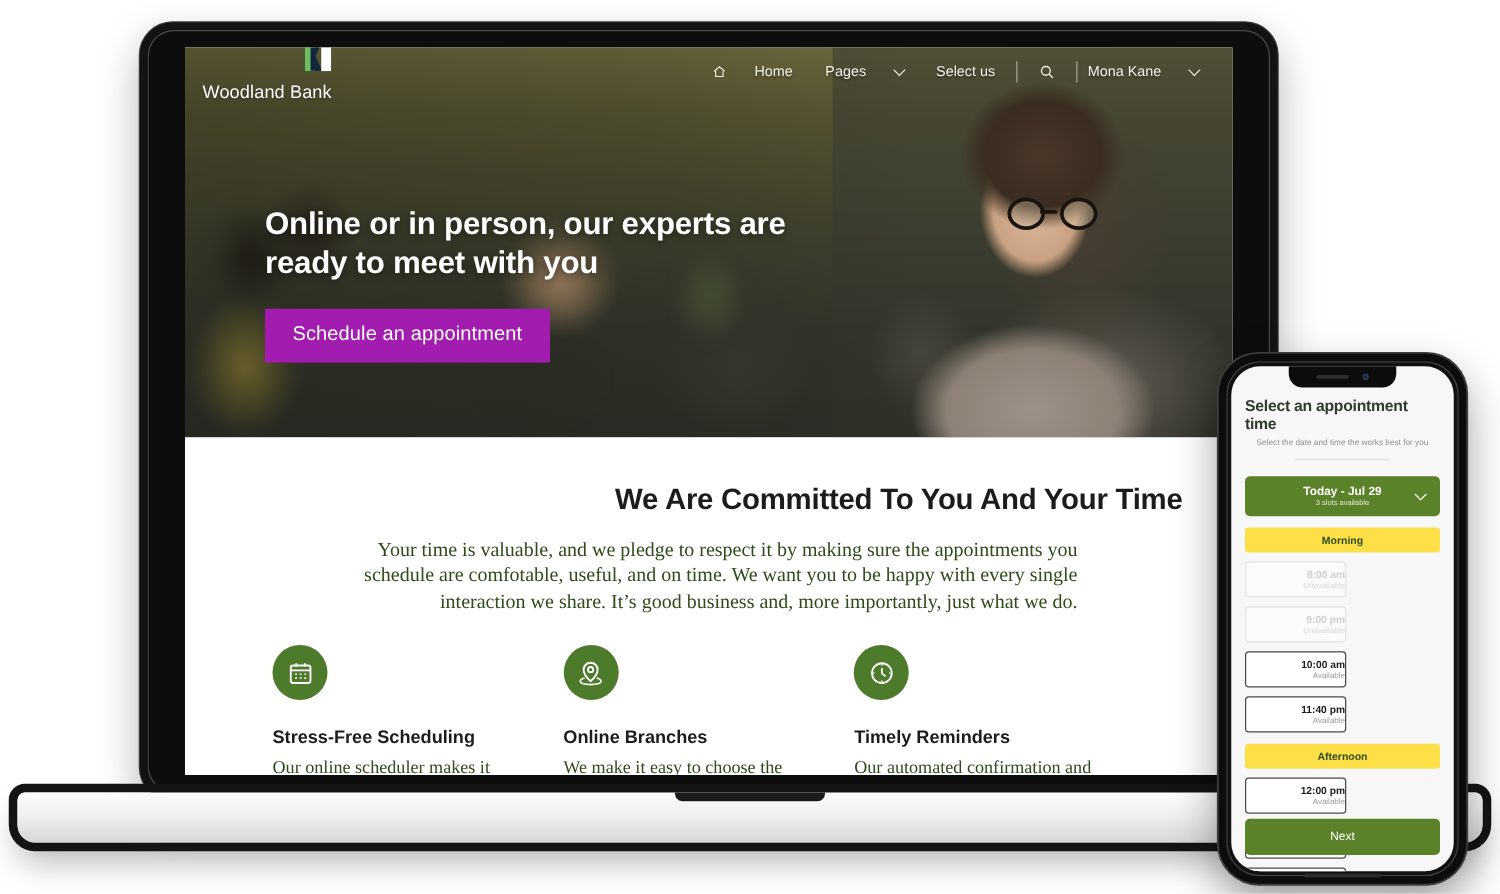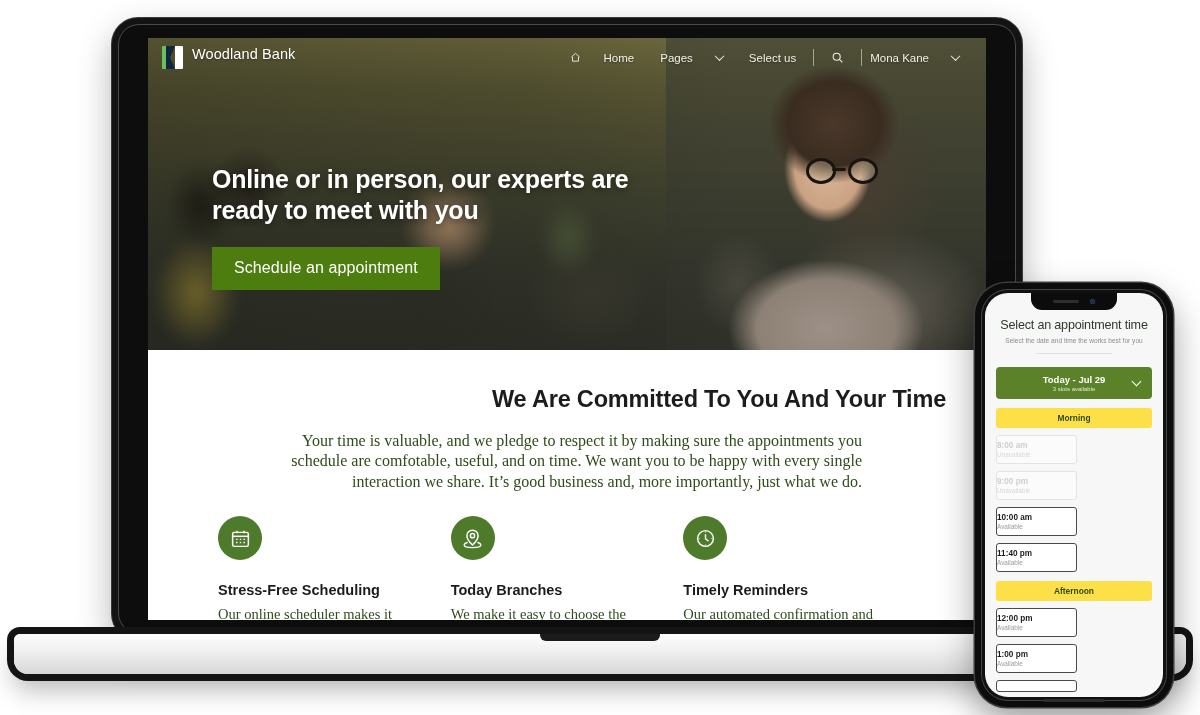--- a/index.html
+++ b/index.html
@@ -61,21 +61,21 @@
   }
 
   
   .site-header {
     position: absolute; left: 0; top: 0;
     width: 838px; height: 39px;
     display: flex; align-items: center;
     padding: 0 14px 0 14px;
     z-index: 5;
   }
-  .brand { display: flex; align-items: flex-start; gap: 9px; }
+  .brand { display: flex; align-items: flex-end; gap: 9px; flex-direction: column; }
   .logo-mark {
     width: 21px; height: 23px;
     position: relative; overflow: hidden;
     border-radius: 1px;
   }
   .logo-a { position:absolute; left:0; top:0; width:8px; height:23px; background:#6cbf5e; }
   .logo-b { position:absolute; left:4px; top:0; width:9px; height:23px; background:#12263f;
             clip-path: polygon(0 0, 100% 0, 45% 50%, 100% 100%, 0 100%); }
   .logo-c { position:absolute; left:13px; top:0; width:8px; height:23px; background:#ffffff; }
   .brand-name {
@@ -154,21 +154,21 @@
     position:absolute; left:64px; top:126px; width:420px; z-index:4;
   }
   .hero-title {
     color:#ffffff; font-size:25px; line-height:1.22; font-weight:bold;
     letter-spacing:-0.2px;
     text-shadow: 0 2px 7px rgba(0,0,0,0.45);
     margin:0 0 22px 0;
   }
   .hero-cta {
     display:inline-block;
-    background:#4d7c0f;
+    background:#a21caf;
     color:#ffffff;
     font-size:16px;
     padding:12px 22px 13px 22px;
     border:none; cursor:pointer;
     font-family:"Liberation Sans", sans-serif;
     letter-spacing:0.1px;
   }
 
   
   .commit {
@@ -232,22 +232,22 @@
   .phone-notch {
     position:absolute; left:50%; transform:translateX(-50%); top:10px;
     width:86px; height:17px; background:#0c0c0c;
     border-radius:0 0 11px 11px; z-index:9;
     display:flex; align-items:center; justify-content:center; gap:11px;
   }
   .notch-speaker { width:26px; height:3px; background:#2e2e2e; border-radius:2px; }
   .notch-cam { width:5px; height:5px; border-radius:50%; background:#16263f; box-shadow: inset 0 0 0 1px #2a3d5c; }
   .phone-body { padding:25px 11px 0 11px; }
   .phone-title {
-    margin:0; text-align:center; color:#2e3d2b;
-    font-size:12.6px; font-weight:normal; letter-spacing:-0.2px;
+    margin:0; text-align:left; color:#2e3d2b;
+    font-size:12.6px; font-weight:bold; letter-spacing:-0.2px;
   }
   .phone-sub {
     margin:5px 0 0 0; text-align:center; color:#8e8e8e; font-size:6.6px;
   }
   .phone-divider {
     margin:9px auto 0 auto; width:76px; height:1px; background:#e0e0e0;
   }
   .date-pill {
     margin-top:13px;
     background:#5b8228; border-radius:4px;
@@ -267,21 +267,21 @@
   .slot-group-label {
     margin-top:9px; background:#fde047; border-radius:3px;
     text-align:center; padding:5px 0;
     color:#2f4b19; font-size:8.4px; font-weight:bold;
   }
   .slot-grid {
     margin-top:7px; display:flex; flex-wrap:wrap; gap:7px;
   }
   .slot {
     width:81px; border-radius:3px; padding:5px 0 5px 0;
-    text-align:left; background:#ffffff;
+    text-align:right; background:#ffffff;
     border:1.2px solid #4a4a4a; cursor:pointer;
   }
   .slot.disabled { border:1.2px solid #e3e3e3; background:#fbfbfb; cursor:default; }
   .slot-time { font-size:8.2px; font-weight:bold; color:#1c1c1c; }
   .slot.disabled .slot-time { color:#cfcfcf; }
   .slot-state { font-size:6.4px; color:#9a9a9a; margin-top:1px; }
   .slot.disabled .slot-state { color:#d8d8d8; }
   .phone-footer {
     position:absolute; left:11px; right:11px; bottom:13px;
   }
@@ -397,21 +397,21 @@
         </div>
 
         <div class="feature">
           <div class="feature-icon">
             <svg width="21" height="21" viewBox="0 0 24 24" fill="none" stroke="#ffffff" stroke-width="1.7">
               <path d="M12 2.5c-3.6 0-6.4 2.8-6.4 6.3 0 4.6 6.4 10.6 6.4 10.6s6.4-6 6.4-10.6c0-3.5-2.8-6.3-6.4-6.3z"></path>
               <circle cx="12" cy="8.8" r="2.4"></circle>
               <path d="M6.5 16.5C4 17.2 2.5 18.3 2.5 19.5c0 1.9 4.3 3 9.5 3s9.5-1.1 9.5-3c0-1.2-1.5-2.3-4-3" stroke-width="1.5"></path>
             </svg>
           </div>
-          <h3>Today Branches</h3>
+          <h3>Online Branches</h3>
           <p>We make it easy to choose the location to meet that is</p>
         </div>
 
         <div class="feature">
           <div class="feature-icon">
             <svg width="21" height="21" viewBox="0 0 24 24" fill="none" stroke="#ffffff" stroke-width="1.7">
               <circle cx="12" cy="12" r="9"></circle>
               <path d="M12 7.2 V12.2 L15.4 15" stroke-width="1.6"></path>
               <path d="M12 4.2v1M19.8 12h-1M12 19.8v-1M4.2 12h1" stroke-width="1.4"></path>
             </svg>
@@ -476,20 +476,23 @@
             <div class="slot-state">Available</div>
           </div>
           <div class="slot">
             
             
           </div>
 
         </div>
       </div>
 
+      <div class="phone-footer">
+        <button class="next-btn">Next</button>
+      </div>
     </div>
 
     <div class="phone-notch">
       <span class="notch-speaker"></span>
       <span class="notch-cam"></span>
     </div>
     <div class="home-indicator"></div>
   </div>
 
 </div>

